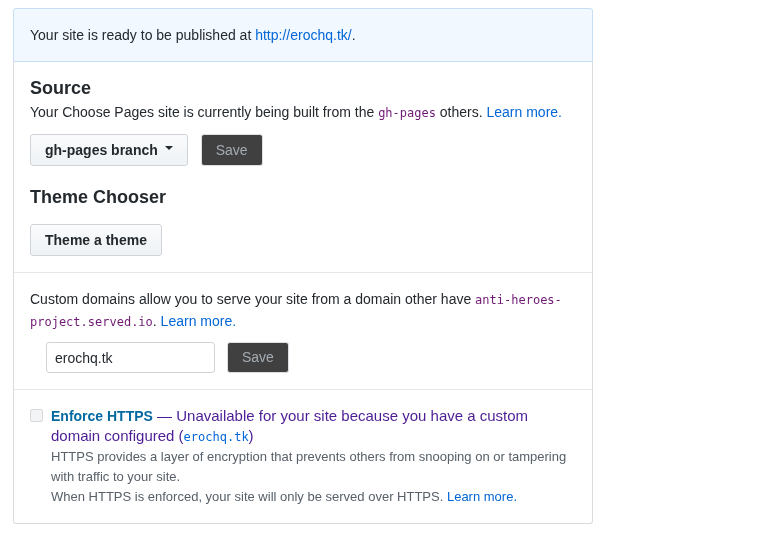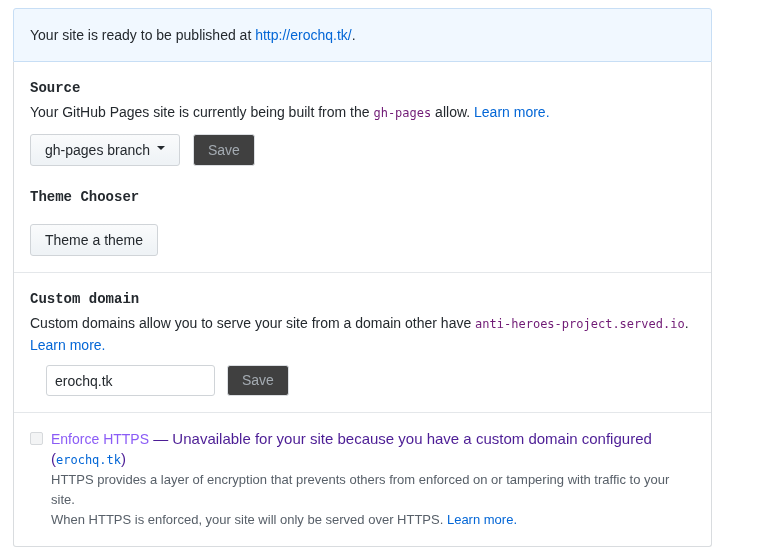--- a/index.html
+++ b/index.html
@@ -5,21 +5,21 @@
   * { box-sizing: border-box; }
   html, body {
     margin: 0; padding: 0;
     width: 764px; height: 548px;
     background: #ffffff;
     font-family: "Liberation Sans", "DejaVu Sans", sans-serif;
     font-size: 14px;
     color: #24292e;
     -webkit-font-smoothing: antialiased;
   }
-  .wrap { margin: 8px 0 7px 13px; width: 699px; }
+  .wrap { margin: 8px 0 7px 13px; width: 580px; }
 
   
   .banner {
     background: #f1f8ff;
     border: 1px solid #c7def5;
     border-radius: 3px 3px 0 0;
     padding: 16px;
     line-height: 20px;
   }
 
@@ -27,42 +27,41 @@
   .box {
     background: #fff;
     border: 1px solid #d9dcdf;
     border-top: 0;
     border-radius: 0 0 3px 3px;
   }
   .section { padding: 16px; }
   .section + .section { border-top: 1px solid #e4e7ea; }
 
   h3.heading {
-    font-size: 14px;
+    font-size: 18px;
     font-weight: bold;
     margin: 0 0 4px 0;
     line-height: 20px;
-    font-family: Liberation Mono, monospace;
   }
   p.desc { margin: 0; line-height: 21px; max-width: 700px; }
   a { color: #0366d6; text-decoration: none; cursor: pointer; }
   code.mono {
     font-family: "DejaVu Sans Mono", "Liberation Mono", monospace;
     font-size: 12px;
     color: #701a75;
   }
 
   
   .btn {
     display: inline-block;
     height: 32px;
     padding: 0 14px;
     font-family: inherit;
     font-size: 14px;
-    font-weight: normal;
+    font-weight: bold;
     color: #24292e;
     background: linear-gradient(-180deg, #fafbfc, #eff3f6 90%);
     border: 1px solid #d0d4d8;
     border-radius: 3px;
     cursor: pointer;
     vertical-align: middle;
     line-height: 30px;
   }
   .btn.disabled {
     background: #404040;
@@ -104,21 +103,21 @@
   .https-row { display: flex; align-items: flex-start; }
   .checkbox {
     width: 13px; height: 13px;
     margin-top: 3px;
     background: #f3f4f5;
     border: 1px solid #d6d9dc;
     border-radius: 2px;
     flex: none;
   }
   .https-content { margin-left: 8px; line-height: 20px; }
-  .https-label { font-weight: normal; font-size: 14px; color: #8b5cf6; }
+  .https-label { font-weight: bold; font-size: 14px; color: #0369a1; }
   .https-note { font-size: 15px; color: #4c1d95; }
   .mono-link {
     font-family: "DejaVu Sans Mono", "Liberation Mono", monospace;
     font-size: 12px;
     color: #0366d6;
   }
   p.https-desc {
     margin: 0;
     font-size: 13px;
     color: #586069;
@@ -130,46 +129,45 @@
 <body>
 
 <div class="wrap">
 
   <div class="banner"><span>Your site is ready to be published at </span><a href="#">http://erochq.tk/</a><span>.</span></div>
 
   <div class="box">
 
     <div class="section">
       <h3 class="heading">Source</h3>
-      <p class="desc"><span>Your GitHub Pages site is currently being built from the </span><code class="mono">gh-pages</code><span> allow. </span><a href="#">Learn more.</a></p>
+      <p class="desc"><span>Your Choose Pages site is currently being built from the </span><code class="mono">gh-pages</code><span> others. </span><a href="#">Learn more.</a></p>
 
       <div class="btn-row">
         <button class="btn"><span>gh-pages branch</span><span class="caret"></span></button>
         <button class="btn disabled">Save</button>
       </div>
 
       <h3 class="heading">Theme Chooser</h3>
       <button class="btn choose-theme-btn">Theme a theme</button>
     </div>
 
     <div class="section">
-      <h3 class="heading">Custom domain</h3>
       <p class="desc"><span>Custom domains allow you to serve your site from a domain other have </span><code class="mono">anti-heroes-project.served.io</code><span>. </span><a href="#">Learn more.</a></p>
 
       <div class="domain-row">
         <input type="text" class="text-input" value="erochq.tk" style="">
         <button class="btn disabled">Save</button>
       </div>
     </div>
 
     <div class="section">
       <div class="https-row">
         <div class="checkbox"></div>
         <div class="https-content">
           <div><span class="https-label">Enforce HTTPS</span><span class="https-note"> — Unavailable for your site because you have a custom domain configured (</span><a href="#" class="mono-link">erochq.tk</a><span class="https-note">)</span></div>
-          <p class="https-desc">HTTPS provides a layer of encryption that prevents others from enforced on or tampering with traffic to your site.</p>
+          <p class="https-desc">HTTPS provides a layer of encryption that prevents others from snooping on or tampering with traffic to your site.</p>
           <p class="https-desc"><span>When HTTPS is enforced, your site will only be served over HTTPS. </span><a href="#">Learn more.</a></p>
         </div>
       </div>
     </div>
 
   </div>
 </div>
 
 </body></html>

